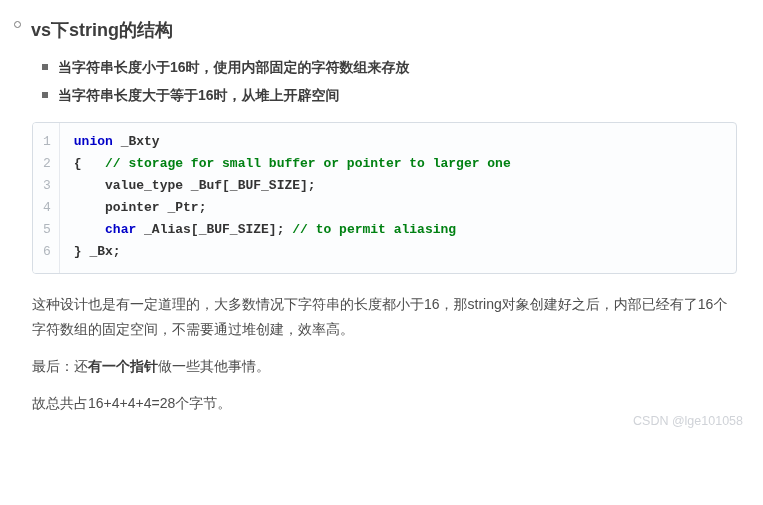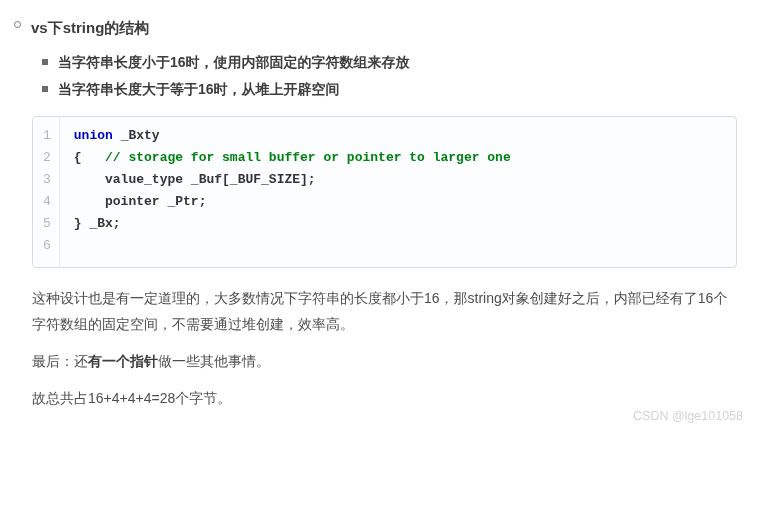--- a/index.html
+++ b/index.html
@@ -22,21 +22,21 @@
   .li-top .open-bullet {
     width: 7px; height: 7px;
     border: 1.5px solid #7a7a7a;
     border-radius: 50%;
     margin: 7px 10px 0 0;
     flex: 0 0 auto;
   }
   .li-top .hdr {
     font-weight: 700;
     color: #3d3d3d;
-    font-size: 15px;
+    font-size: 18px;
   }
   .content {
     padding-left: 18px;
   }
   p { margin: 4px 0 12px 0; }
   .strong { font-weight: 700; color: #3d3d3d; }
   ul.sq {
     list-style: none;
     padding: 0 0 0 26px;
     margin: 9px 0 14px 0;
@@ -116,20 +116,21 @@
         <div>3</div>
         <div>4</div>
         <div>5</div>
         <div>6</div>
       </div>
       <div class="code">
         <div><span class="kw">union</span><span> _Bxty</span></div>
         <div><span>{   </span><span class="cm">// storage for small buffer or pointer to larger one</span></div>
         <div>    value_type _Buf[_BUF_SIZE];</div>
         <div>    pointer _Ptr;</div>
+        <div><span>    </span><span class="kw">char</span><span> _Alias[_BUF_SIZE]; </span><span class="cm">// to permit aliasing</span></div>
         <div>} _Bx;</div>
       </div>
     </div>
   </div>
 
   <p>这种设计也是有一定道理的，大多数情况下字符串的长度都小于16，那string对象创建好之后，内部已经有了16个字符数组的固定空间，不需要通过堆创建，效率高。</p>
 
 
   <p>
     <span>最后：还</span><span class="strong">有一个指针</span><span>做一些其他事情。</span>

